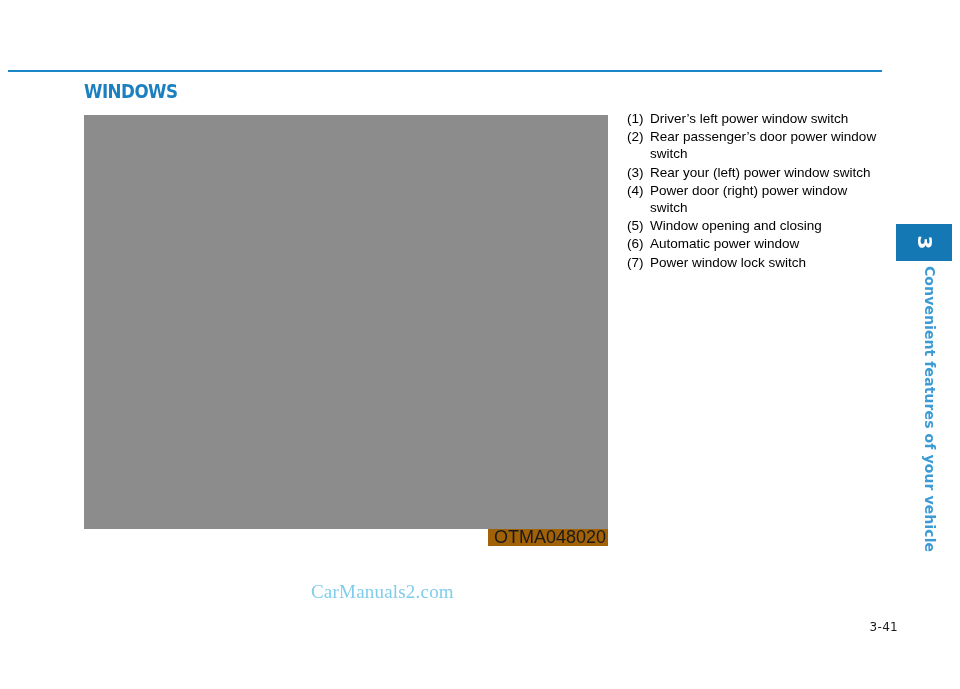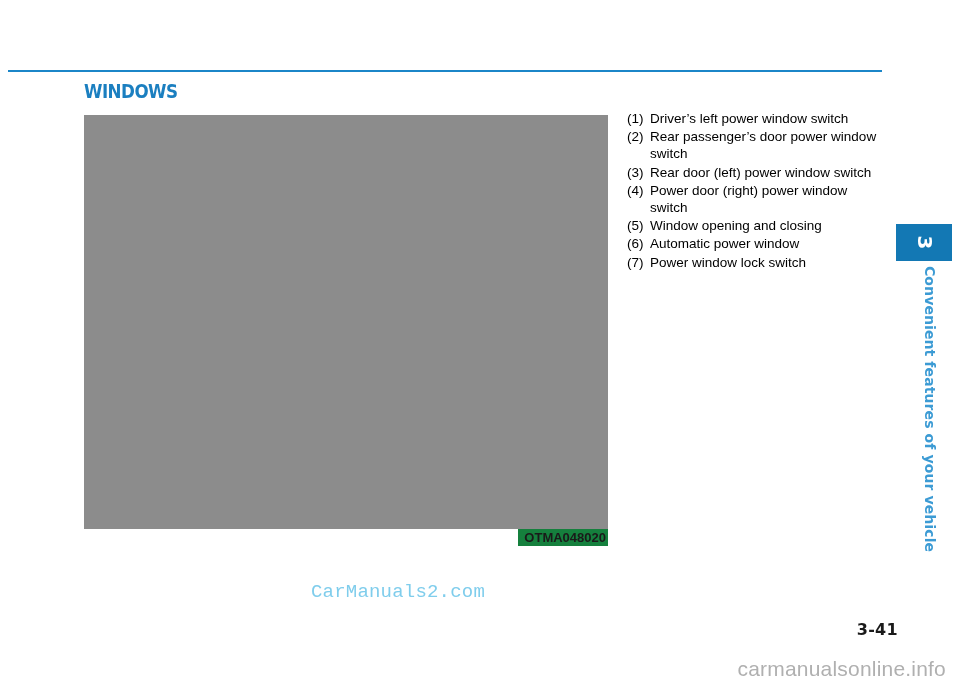--- a/index.html
+++ b/index.html
@@ -60,35 +60,34 @@
     width: 100%;
     height: 100%;
     background: #8c8c8c;
   }
 
   .figure-caption {
     position: absolute;
     right: 0;
     top: 414px;
     font-family: "Liberation Sans", sans-serif;
-    font-size: 13px;
+    font-size: 18px;
     color: #1a1a1a;
-    background: #15803d;
+    background: #a16207;
     padding: 1px 2px 1px 6px;
     white-space: nowrap;
     line-height: 15px;
-    font-weight: bold;
   }
 
   
   .watermark-main {
     position: absolute;
     left: 311px;
     top: 581px;
-    font-family: Liberation Mono, monospace;
+    font-family: Liberation Serif, serif;
     font-size: 19px;
     color: #7fcdec;
     letter-spacing: 0.2px;
     white-space: nowrap;
   }
 
   
   .callout-list {
     position: absolute;
     left: 627px;
@@ -164,22 +163,22 @@
     transform-origin: left top;
     letter-spacing: 0.1px;
   }
 
   
   .page-number {
     position: absolute;
     right: 62px;
     top: 620px;
     font-family: "DejaVu Sans", sans-serif;
-    font-size: 16px;
-    font-weight: bold;
+    font-size: 12px;
+    font-weight: normal;
     color: #1a1a1a;
     letter-spacing: 0.3px;
     margin-left: 25px;
   }
 
   
   .watermark-bottom {
     position: absolute;
     right: 14px;
     top: 657px;
@@ -210,21 +209,21 @@
     <li class="callout-item">
       <span class="callout-num">(1)</span>
       <span class="callout-text">Driver’s left power window switch</span>
     </li>
     <li class="callout-item">
       <span class="callout-num">(2)</span>
       <span class="callout-text">Rear passenger’s door power window switch</span>
     </li>
     <li class="callout-item">
       <span class="callout-num">(3)</span>
-      <span class="callout-text">Rear door (left) power window switch</span>
+      <span class="callout-text">Rear your (left) power window switch</span>
     </li>
     <li class="callout-item">
       <span class="callout-num">(4)</span>
       <span class="callout-text">Power door (right) power window switch</span>
     </li>
     <li class="callout-item">
       <span class="callout-num">(5)</span>
       <span class="callout-text">Window opening and closing</span>
     </li>
     <li class="callout-item">
@@ -240,15 +239,14 @@
   <div class="chapter-tab">
     <span class="chapter-tab-number">3</span>
   </div>
 
   <div class="chapter-title">
     <span class="chapter-title-text">Convenient features of your vehicle</span>
   </div>
 
   <div class="page-number">3-41</div>
 
-  <div class="watermark-bottom">carmanualsonline.info</div>
 
 </div>
 
 </body></html>

